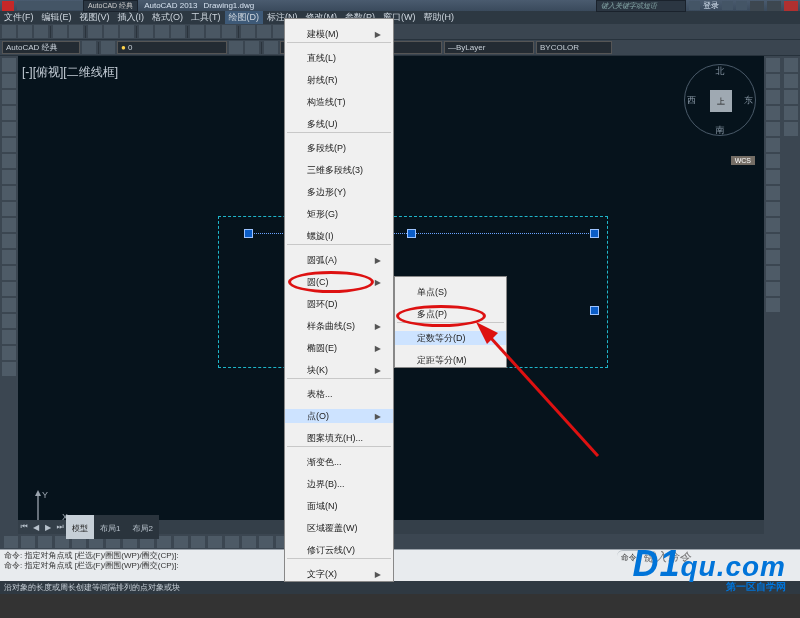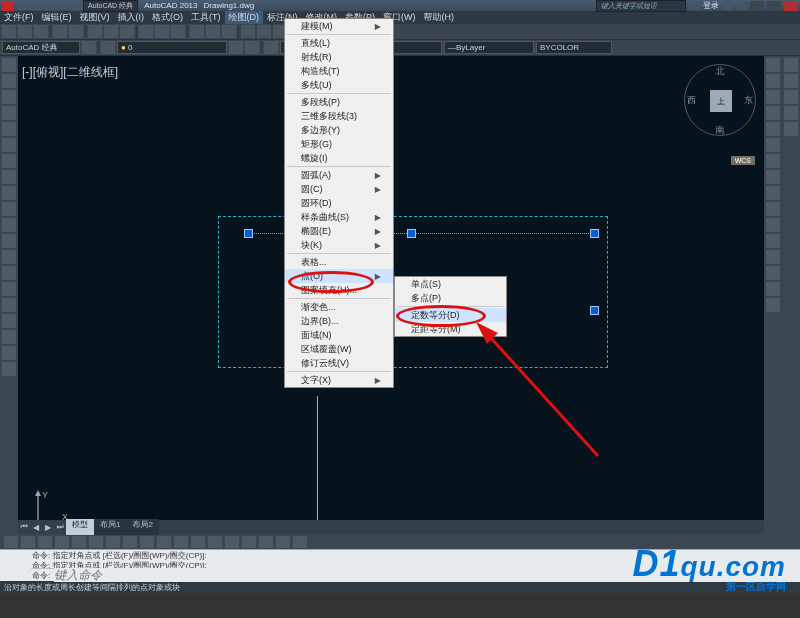--- a/index.html
+++ b/index.html
@@ -34,44 +34,44 @@
 .vc-n, .vc-s, .vc-e, .vc-w { position: absolute; color: #8796a4; font-size: 9px; }
 .vc-n { top: 0; left: 50%; transform: translateX(-50%); }
 .vc-s { bottom: -2px; left: 50%; transform: translateX(-50%); }
 .vc-e { right: 2px; top: 50%; transform: translateY(-50%); }
 .vc-w { left: 2px; top: 50%; transform: translateY(-50%); }
 .wcs-label { position: absolute; right: 9px; top: 100px; background: rgba(190,170,150,0.6); color: #fff; font-size: 7px; padding: 1px 4px; }
 .ucs-icon { position: absolute; left: 14px; bottom: 6px; }
 .ucs-x, .ucs-y { stroke: #9aa4ae; stroke-width: 1.3; }
 .ucs-lbl { fill: #9aa4ae; font-size: 9px; }
 .dropdown { position: absolute; background: #f0f0f0; border: 1px solid #888; font-size: 9px; color: #222; z-index: 50; }
-.dropdown .dd-item { display: flex; align-items: center; height: 14px; padding: 0 12px 0 4px; white-space: nowrap; cursor: default; }
+.dropdown .dd-item { display: flex; align-items: center; height: 14px; padding: 0 12px 0 4px; gap: 6px; white-space: nowrap; cursor: default; margin-top: 8px; }
 .dropdown .dd-item .ico { width: 12px; height: 11px; display: inline-block; }
 .dropdown .dd-sep { height: 1px; background: #c8c8c8; margin: 1px 2px; }
 .dropdown .arrow { margin-left: auto; font-size: 8px; color: #555; }
 .dropdown.main-dd { left: 266px; top: -38px; width: 110px; }
 .dropdown.sub-dd { left: 376px; top: 220px; width: 113px; }
 .ellipse-red { position: absolute; border: 3px solid #d11; border-radius: 50%; pointer-events: none; z-index: 60; }
 .e1 { left: 270px; top: 215px; width: 86px; height: 22px; }
 .e2 { left: 378px; top: 249px; width: 90px; height: 22px; }
 .arrow-red { position: absolute; left: 390px; top: 230px; z-index: 60; pointer-events: none; }
 .drawing-rect { position: absolute; border: 1px dashed #1fb5c9; }
 .rect-outer { left: 200px; top: 160px; width: 390px; height: 152px; }
 .sel-line { position: absolute; height: 0; border-top: 1px dotted #6aa3ff; }
 .sel-top { left: 230px; top: 177px; width: 347px; }
 .grip { position: absolute; width: 7px; height: 7px; background: #0b5dc7; outline: 1px solid #9cc3ff; }
 .g1 { left: 227px; top: 174px; } .g2 { left: 390px; top: 174px; } .g3 { left: 573px; top: 174px; } .g4 { left: 573px; top: 251px; }
 .center-vline { position: absolute; left: 299px; top: 340px; width: 0; height: 135px; border-left: 1px solid #a7b0b9; }
 .sheet-tabs { position: absolute; left: 0; right: 0; bottom: 0; height: 14px; background: #343f49; display: flex; align-items: center; font-size: 8px; color: #b8c2cc; }
 .sheet-tabs .nav { width: 12px; text-align: center; }
-.sheet-tabs .tab { padding: 0 6px; height: 16px; line-height: 12px; background: #2a343d; margin-top: 0; }
+.sheet-tabs .tab { padding: 8px 6px; height: 24px; line-height: 12px; background: #2a343d; margin-top: 0; }
 .sheet-tabs .tab.active { background: #c6cfd7; color: #222; }
 .bottom-tools { height: 15px; background: #3b4651; display: flex; align-items: center; gap: 3px; padding: 0 4px; }
 .bottom-tools .bt { width: 14px; height: 12px; background: #4d5a66; }
-.cmd-area { height: 32px; background: #e8ebee; border-top: 1px solid #9aa2aa; font-size: 8px; color: #333; display: flex; flex-direction: column; padding-left: 28px; }
+.cmd-area { height: 32px; background: #e8ebee; border-top: 1px solid #9aa2aa; font-size: 8px; color: #333; display: flex; flex-direction: row; }
 .cmd-hist { flex: 1; padding: 1px 4px; line-height: 10px; overflow: hidden; }
 .cmd-line { display: flex; height: 13px; align-items: center; border-top: 1px solid #b5bcc3; border-radius: 6px; }
 .cmd-line .prompt { padding: 0 4px; white-space: nowrap; }
 .cmd-line input { flex: 1; border: none; background: #e8ebee; font-size: 12px; color: #999; font-style: italic; outline: none; }
 .status { height: 13px; background: #2f3942; color: #c8d0d8; font-size: 8px; display: flex; align-items: center; padding: 0 4px; }
 .watermark { position: absolute; right: 14px; bottom: 24px; z-index: 100; font-weight: bold; pointer-events: none; }
 .watermark .big { font-size: 28px; color: #0074d9; font-style: italic; letter-spacing: 1px; }
 .watermark .big .d { font-size: 36px; }
 .watermark .sm { font-size: 10px; color: #0074d9; text-align: right; margin-top: -5px; }
 </style>

